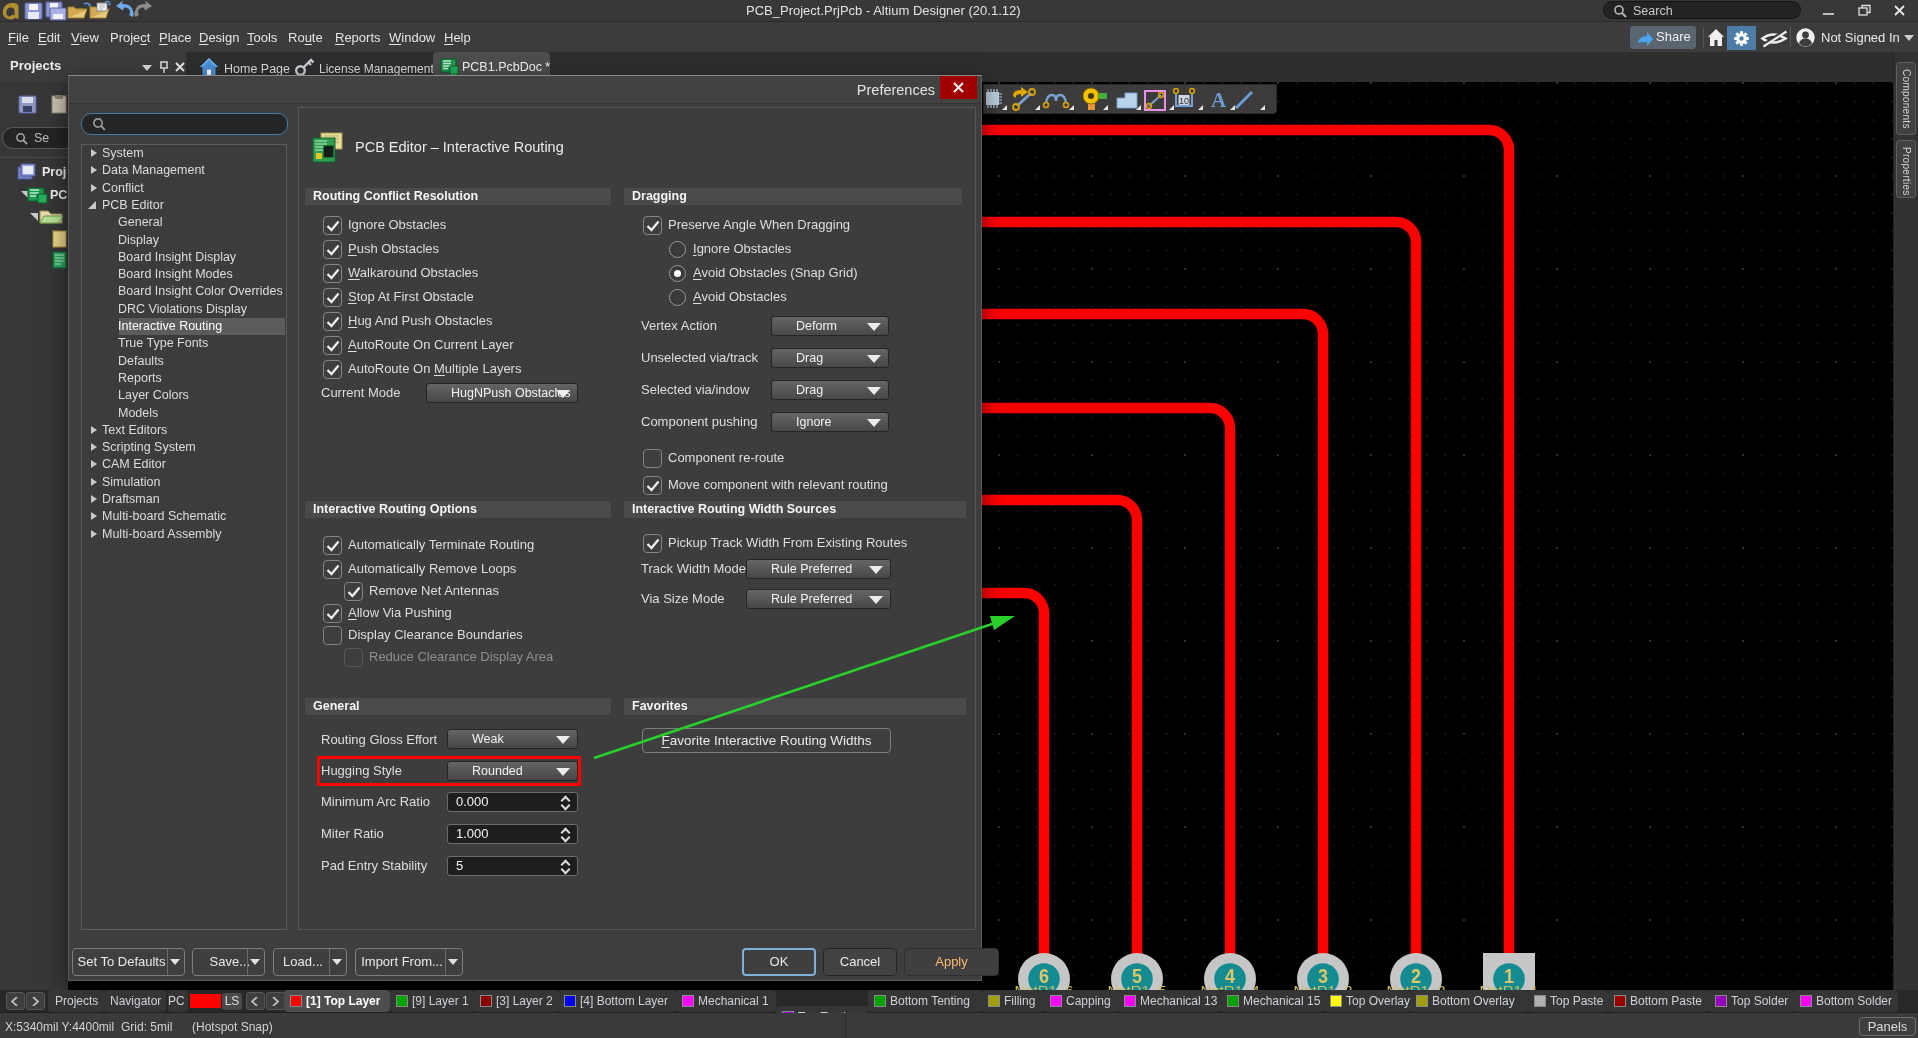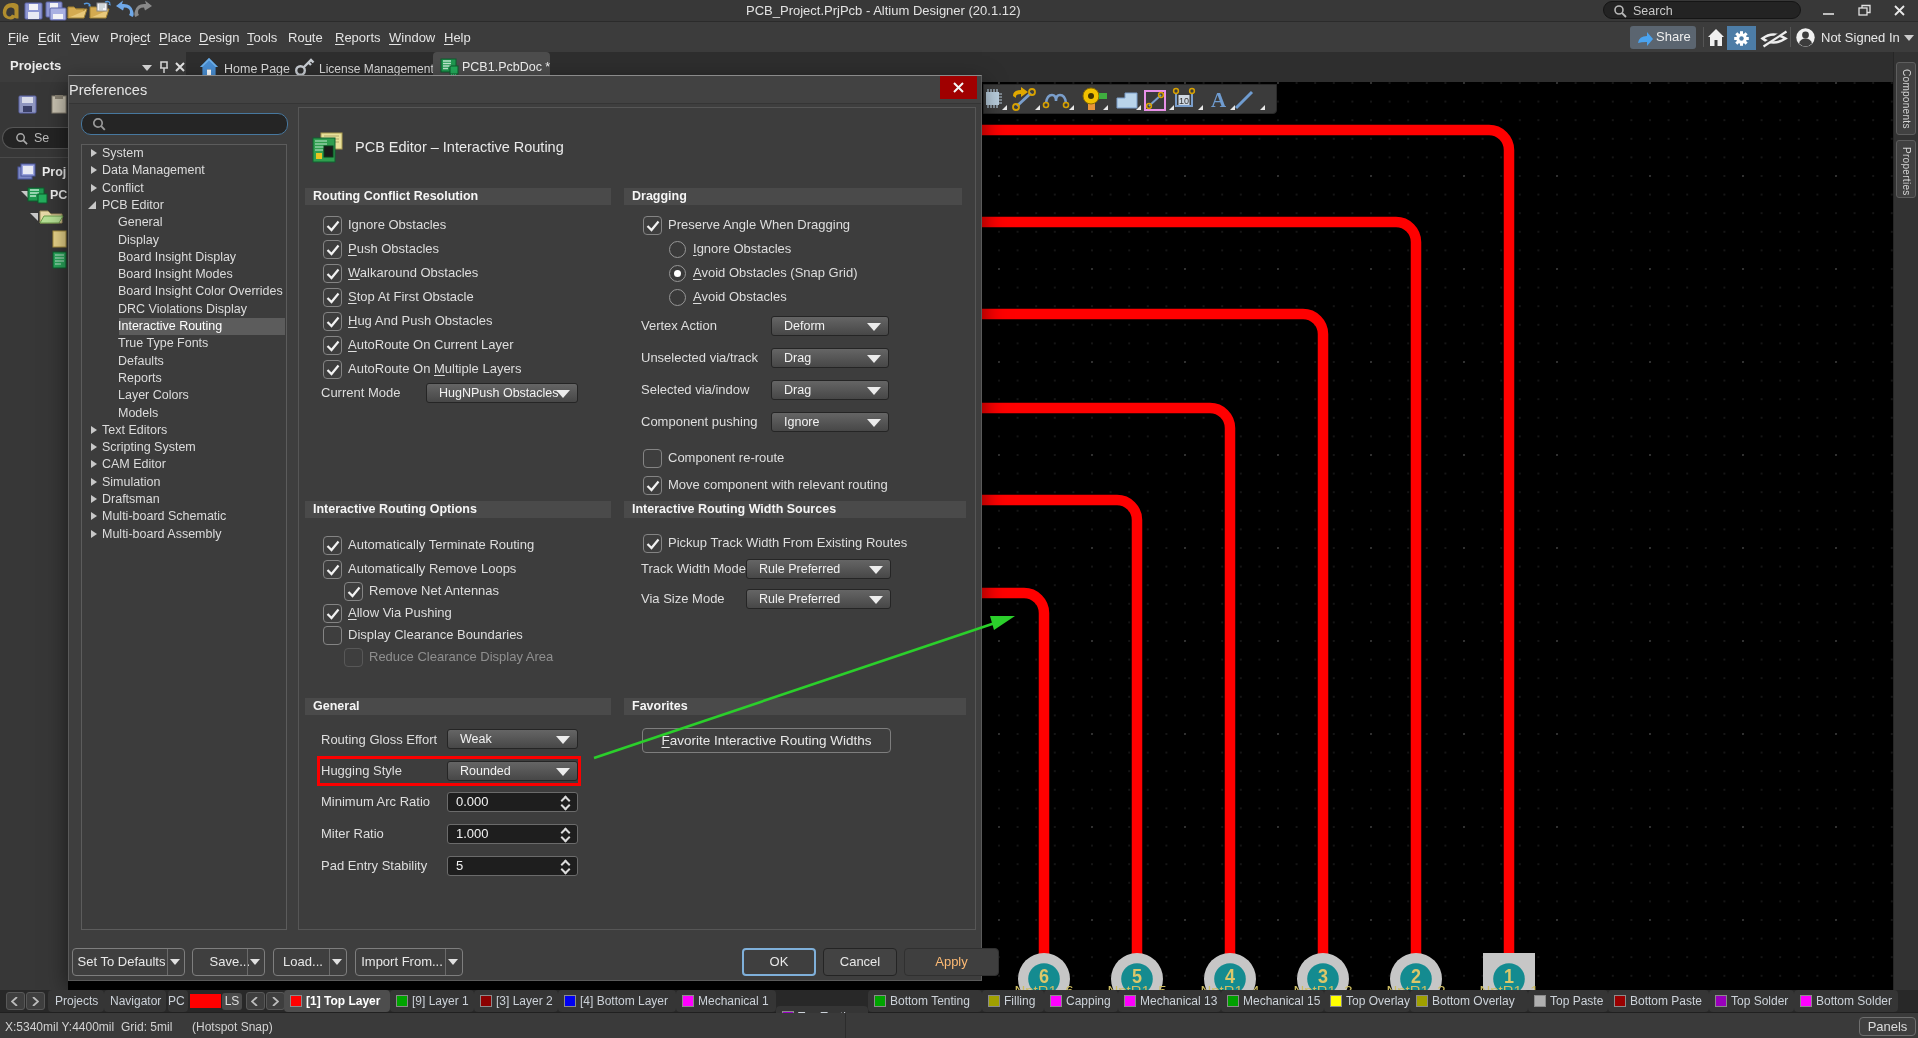--- a/index.html
+++ b/index.html
@@ -3,21 +3,21 @@
 *{margin:0;padding:0;box-sizing:border-box}
 html,body{width:1918px;height:1038px;overflow:hidden;background:#2e2e2e;
 font-family:"Liberation Sans",sans-serif}
 .a{position:absolute}
 .lb{position:absolute;color:#dedede;font-size:13px;line-height:16px;white-space:nowrap}
 .cb{position:absolute;width:19px;height:19px;background:#3e3e3e;border:1px solid #848484;border-radius:4px}
 .cb.dim{border-color:#585858}
 .cb svg{position:absolute;left:2px;top:3px}
 .rad{position:absolute;width:17px;height:17px;border:1px solid #979797;border-radius:50%;background:#3a3a3a}
 .rad.sel:after{content:"";position:absolute;left:4px;top:4px;width:7px;height:7px;border-radius:50%;background:#fff}
-.dd{position:absolute;height:20px;background:linear-gradient(#656565,#474747);border:1px solid #252525;border-radius:3px;color:#f2f2f2;font-size:12.5px;line-height:18px;padding-left:12px;white-space:nowrap}
+.dd{position:absolute;height:20px;background:linear-gradient(#656565,#474747);border:1px solid #252525;border-radius:3px;color:#f2f2f2;font-size:12.5px;line-height:18px;padding-left:24px;white-space:nowrap}
 .dd i{position:absolute;right:7px;top:6px;width:0;height:0;border-left:7px solid transparent;border-right:7px solid transparent;border-top:8px solid #ececec}
 .sp{position:absolute;height:20px;background:#1e1e1e;border:1px solid #6b6b6b;border-radius:3px;color:#f2f2f2;font-size:13px;line-height:18px;padding-left:8px}
 .chu,.chd{position:absolute;right:8px;width:7px;height:7px;border:solid #dcdcdc;border-width:2px 2px 0 0}
 .chu{top:4px;transform:rotate(-45deg)}
 .chd{top:9px;transform:rotate(135deg)}
 .sec{position:absolute;height:17px;background:#4a4a4a;color:#f5f5f5;font-size:12.5px;font-weight:bold;line-height:17px;padding-left:8px}
 .bt{position:absolute;height:28px;background:#3f3f3f;border:1px solid #7e7e7e;border-radius:4px;color:#e8e8e8;font-size:13px;line-height:26px;text-align:center}
 .bt i{position:absolute;right:4px;top:10px;width:0;height:0;border-left:5.5px solid transparent;border-right:5.5px solid transparent;border-top:6.5px solid #e0e0e0}
 .bt u{position:absolute;right:16px;top:0;width:1px;height:26px;background:#6a6a6a}
 .tri{position:absolute;width:0;height:0;border-top:4.5px solid transparent;border-bottom:4.5px solid transparent;border-left:6px solid #c8c8c8}
@@ -313,21 +313,21 @@
       </g>
   <g>
         <rect x="39" y="89" width="13" height="16" fill="#2aa85c" stroke="#0d5d2d"></rect>
         <path d="M41 92 h9 M41 95 h9 M41 98 h9 M41 101 h6" stroke="#bfe8cf" stroke-width="1.2"></path>
       </g>
  </svg>
 </div>
 
 <div class="a" style="left:68px;top:75px;width:914px;height:906px;background:#3e3e3e;border:1px solid #5a5a5a;border-top-color:#8a8a8a;box-shadow:0 8px 22px rgba(0,0,0,.55)">
  <div class="a" style="left:0;top:0;width:912px;height:28px;background:#424242;border-bottom:1px solid #353535"></div>
- <div class="a" style="left:0;top:6px;width:866px;text-align:left;color:#e4e4e4;font-size:14.5px">Preferences</div>
+ <div class="a" style="left:0;top:6px;width:866px;text-align:right;color:#e4e4e4;font-size:14.5px">Preferences</div>
  <div class="a" style="left:871px;top:0;width:37px;height:23px;background:#a00000">
   <svg style="position:absolute;left:12px;top:5px" width="13" height="13" viewBox="0 0 13 13">
         <path d="M2 2 l9 9 M11 2 l-9 9" stroke="#f4f4f4" stroke-width="2"></path>
       </svg>
  </div>
  <div class="a" style="left:12px;top:37px;width:207px;height:22px;background:#252525;border:1.5px solid #47789f;border-radius:10px">
   <svg width="14" height="14" style="position:absolute;left:10px;top:3px" viewBox="0 0 14 14">
         <circle cx="6" cy="6" r="4.2" fill="none" stroke="#9a9a9a" stroke-width="1.7"></circle>
         <path d="M9.2 9.2 l3.6 3.6" stroke="#9a9a9a" stroke-width="1.9"></path>
       </svg>

